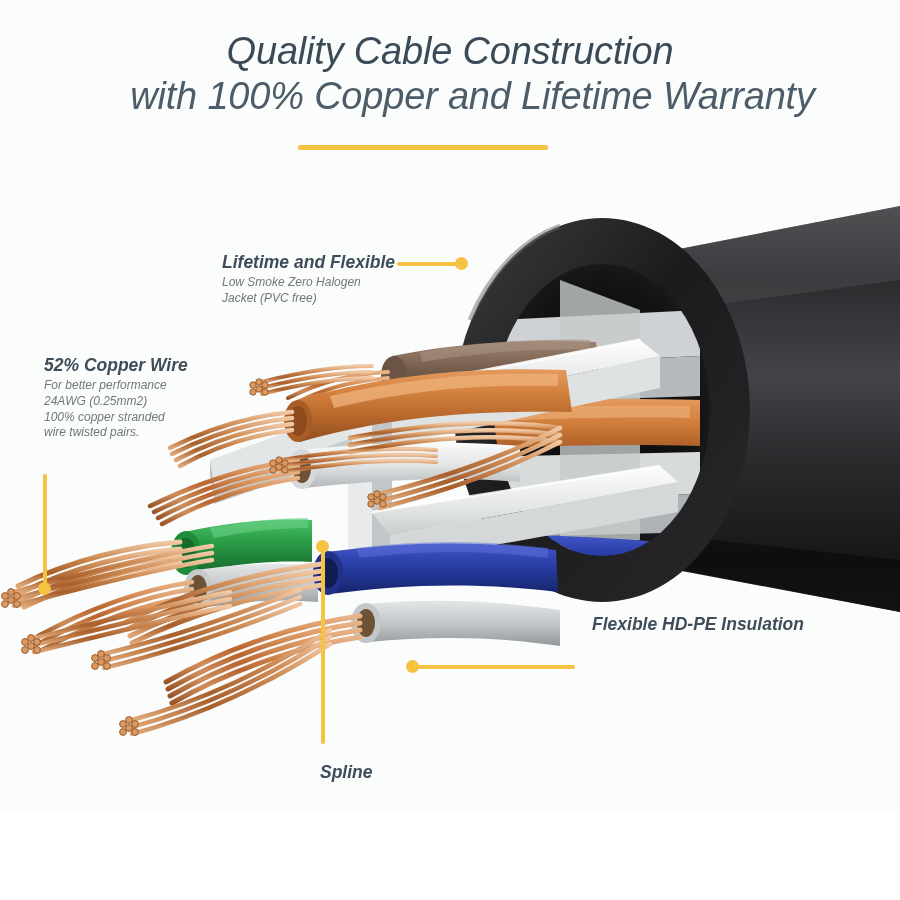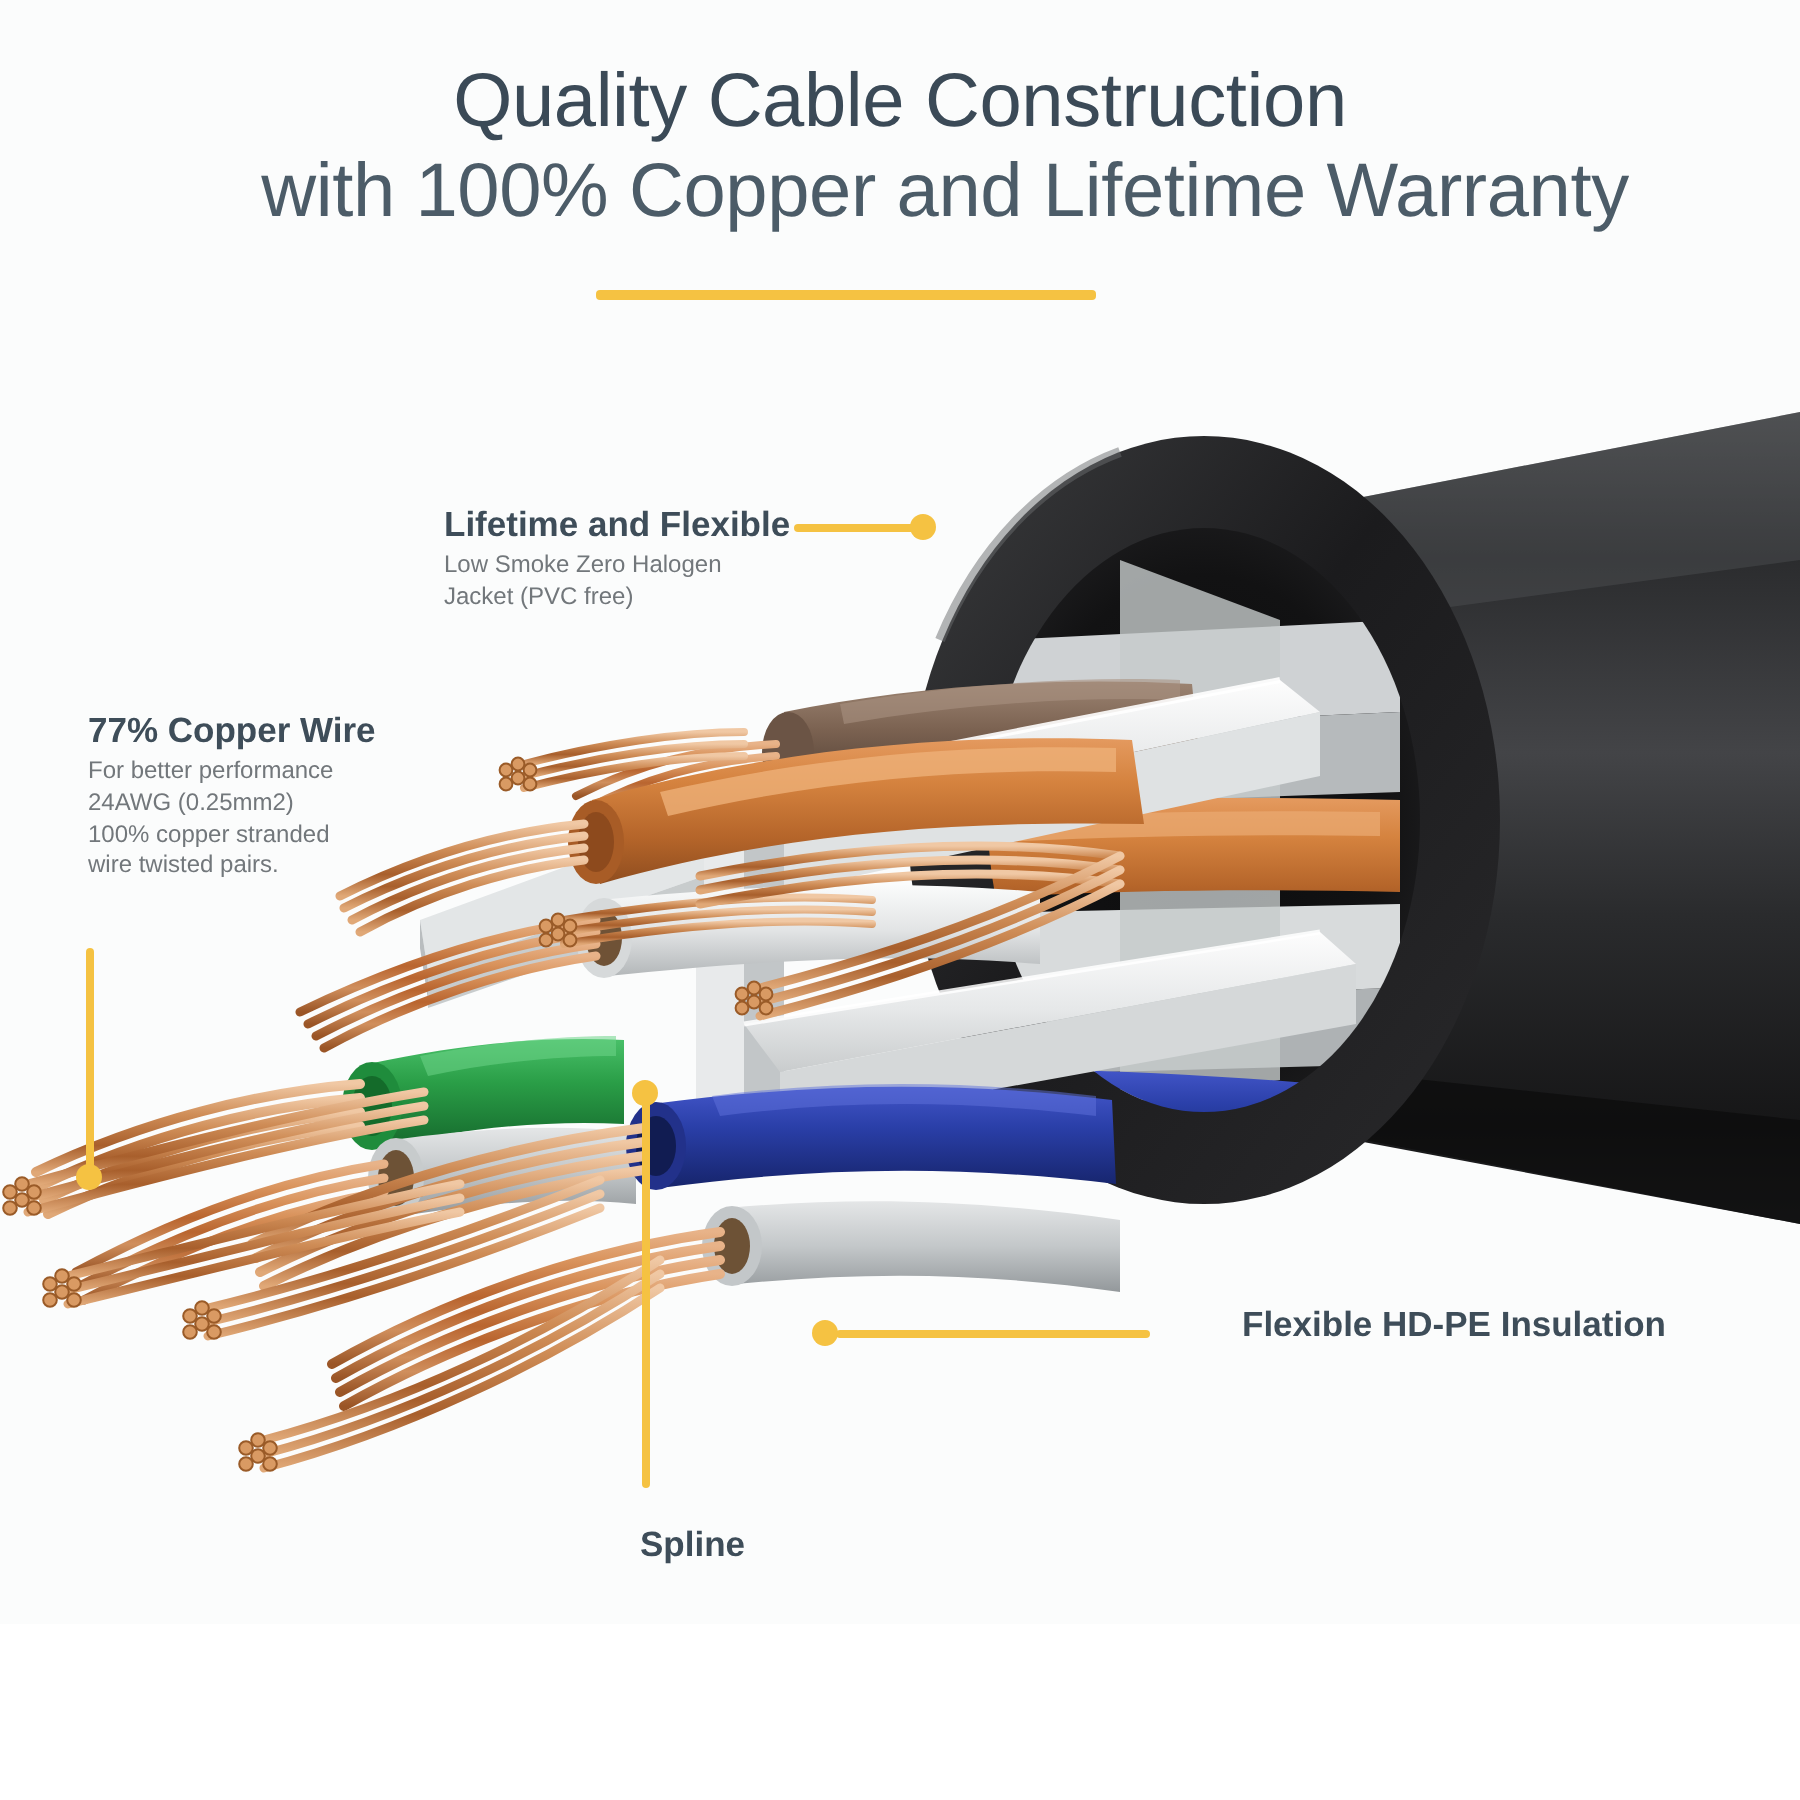--- a/index.html
+++ b/index.html
@@ -8,20 +8,21 @@
     padding: 0;
     background: #ffffff;
   }
   #page {
     position: relative;
     width: 900px;
     height: 812px;
     background: #fbfcfc;
     overflow: hidden;
     font-family: "Liberation Sans", "DejaVu Sans", sans-serif;
+    font-style: italic;
   }
 
   
   .header {
     position: absolute;
     top: 0; left: 0;
     width: 900px;
     text-align: center;
     padding-top: 30px;
   }
@@ -67,21 +68,21 @@
     margin: 0;
     font-size: 12px;
     color: #72777b;
     line-height: 1.32;
     font-weight: 300;
   }
   .callout p span { display: block; white-space: nowrap; }
 
   #callout-durable  { left: 222px; top: 252px; }
   #callout-copper   { left: 44px;  top: 355px; }
-  #callout-insul    { left: 592px; top: 652px; margin-left: 29px; }
+  #callout-insul    { left: 592px; top: 614px; }
   #callout-spline   { left: 320px; top: 762px; }
 
   
   .leader { position: absolute; background: #f5c242; }
   .leader.h { height: 4px; border-radius: 2px; }
   .leader.v { width: 4px;  border-radius: 2px; }
   .dot {
     position: absolute;
     width: 13px; height: 13px;
     border-radius: 50%;
@@ -475,21 +476,21 @@
 
   <div class="callout" id="callout-durable">
     <h3>Lifetime and Flexible</h3>
     <p>
       <span>Low Smoke Zero Halogen</span>
       <span>Jacket (PVC free)</span>
     </p>
   </div>
 
   <div class="callout" id="callout-copper">
-    <h3>77% Copper Wire</h3>
+    <h3>52% Copper Wire</h3>
     <p>
       <span>For better performance</span>
       <span>24AWG (0.25mm2)</span>
       <span>100% copper stranded</span>
       <span>wire twisted pairs.</span>
     </p>
   </div>
 
   <div class="callout" id="callout-insul">
     <h3>Flexible HD-PE Insulation</h3>

